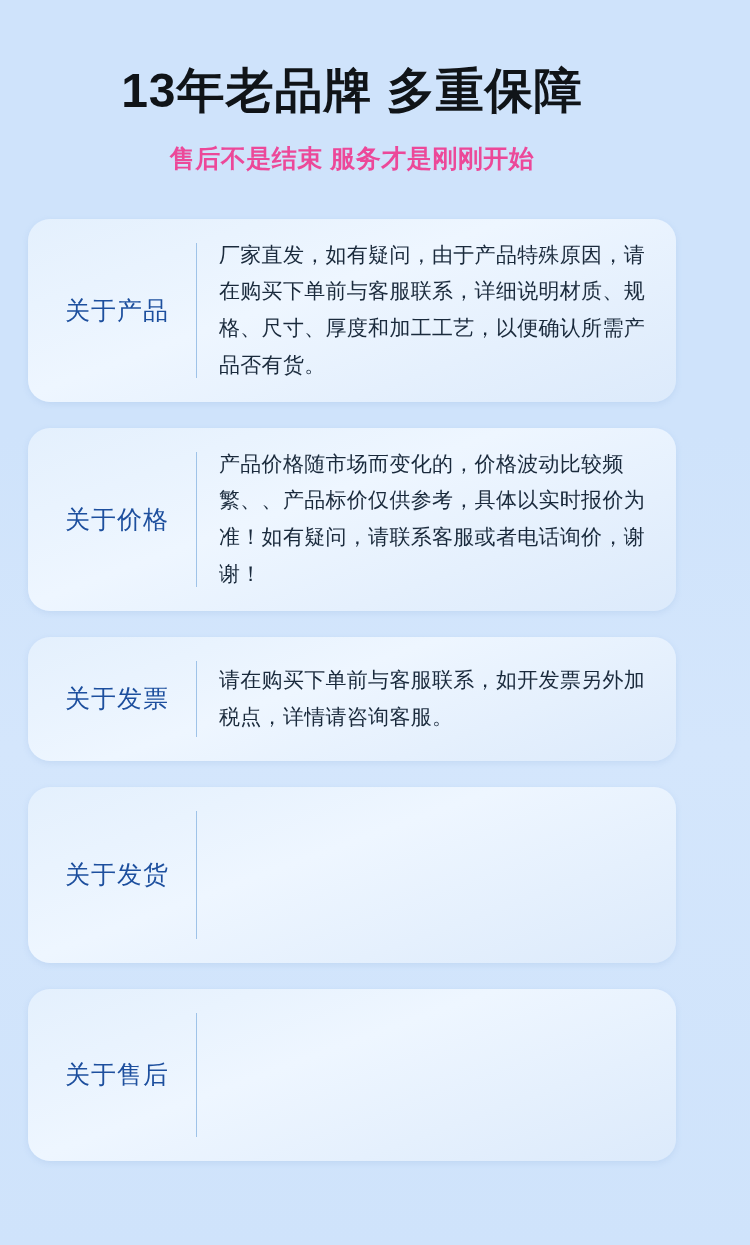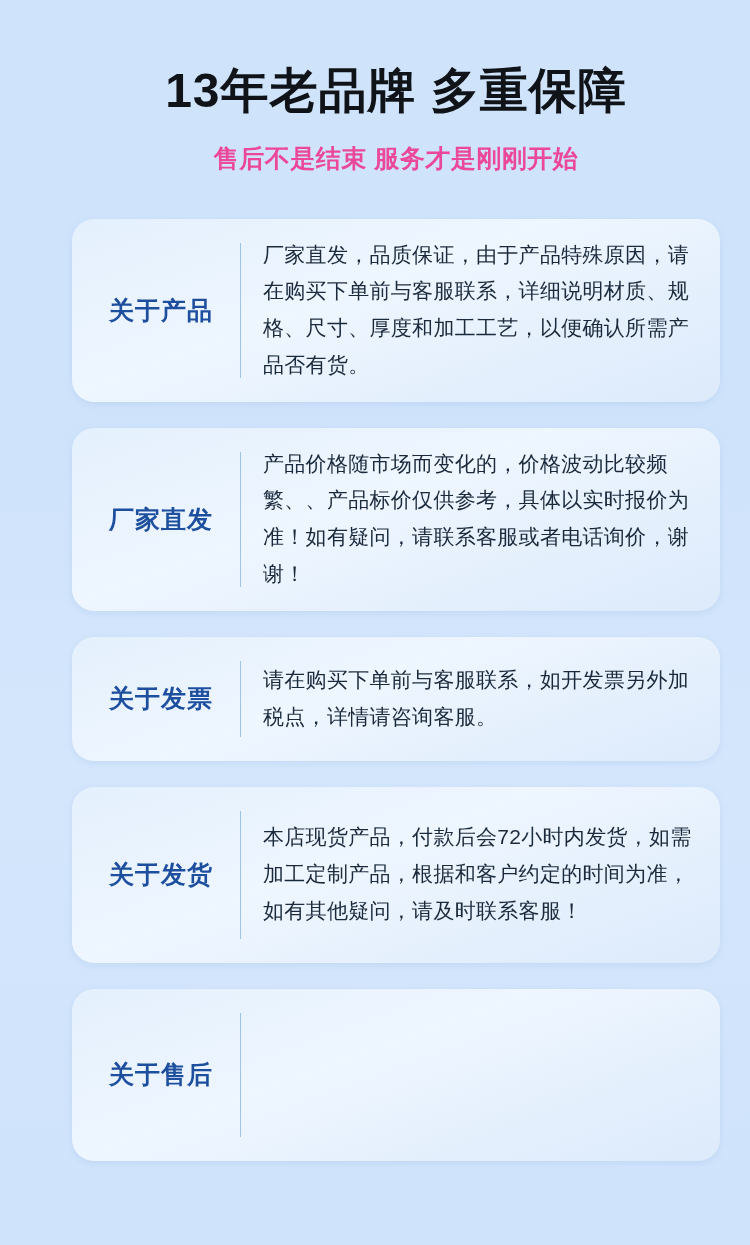--- a/index.html
+++ b/index.html
@@ -14,21 +14,20 @@
     -webkit-font-smoothing: antialiased;
     overflow: hidden;
     position: relative;
   }
 
   .page {
     width: 704px;
     height: 1245px;
     box-sizing: border-box;
     position: relative;
-    margin-left: 44px;
   }
 
   .header {
     padding-top: 62px;
     text-align: center;
   }
 
   .title {
     font-size: 48px;
     font-weight: bold;
@@ -61,21 +60,21 @@
     display: flex;
     align-items: center;
     padding: 18px 26px 18px 18px;
     box-shadow: 0 2px 6px rgba(120,160,210,0.18);
   }
 
   .card-label {
     flex: 0 0 150px;
     text-align: center;
     font-size: 25px;
-    font-weight: bold;
+    font-weight: normal;
     color: #1d4f9e;
     letter-spacing: 1px;
     padding-right: 8px;
     box-sizing: border-box;
   }
 
   .divider {
     flex: 0 0 1px;
     width: 1px;
     align-self: stretch;
@@ -106,39 +105,38 @@
   <div class="header">
     <h1 class="title">13年老品牌 多重保障</h1>
     <div class="subtitle">售后不是结束 服务才是刚刚开始</div>
   </div>
 
   <div class="cards">
 
     <div class="card card-1">
       <div class="card-label">关于产品</div>
       <div class="divider"></div>
-      <div class="card-text">厂家直发，品质保证，由于产品特殊原因，请在购买下单前与客服联系，详细说明材质、规格、尺寸、厚度和加工工艺，以便确认所需产品否有货。</div>
+      <div class="card-text">厂家直发，如有疑问，由于产品特殊原因，请在购买下单前与客服联系，详细说明材质、规格、尺寸、厚度和加工工艺，以便确认所需产品否有货。</div>
     </div>
 
     <div class="card card-2">
-      <div class="card-label">厂家直发</div>
+      <div class="card-label">关于价格</div>
       <div class="divider"></div>
       <div class="card-text">产品价格随市场而变化的，价格波动比较频繁、、产品标价仅供参考，具体以实时报价为准！如有疑问，请联系客服或者电话询价，谢谢！</div>
     </div>
 
     <div class="card card-3">
       <div class="card-label">关于发票</div>
       <div class="divider"></div>
       <div class="card-text">请在购买下单前与客服联系，如开发票另外加税点，详情请咨询客服。</div>
     </div>
 
     <div class="card card-4">
       <div class="card-label">关于发货</div>
       <div class="divider"></div>
-      <div class="card-text">本店现货产品，付款后会72小时内发货，如需加工定制产品，根据和客户约定的时间为准，如有其他疑问，请及时联系客服！</div>
     </div>
 
     <div class="card card-5">
       <div class="card-label">关于售后</div>
       <div class="divider"></div>
     </div>
 
   </div>
 </div>
 

